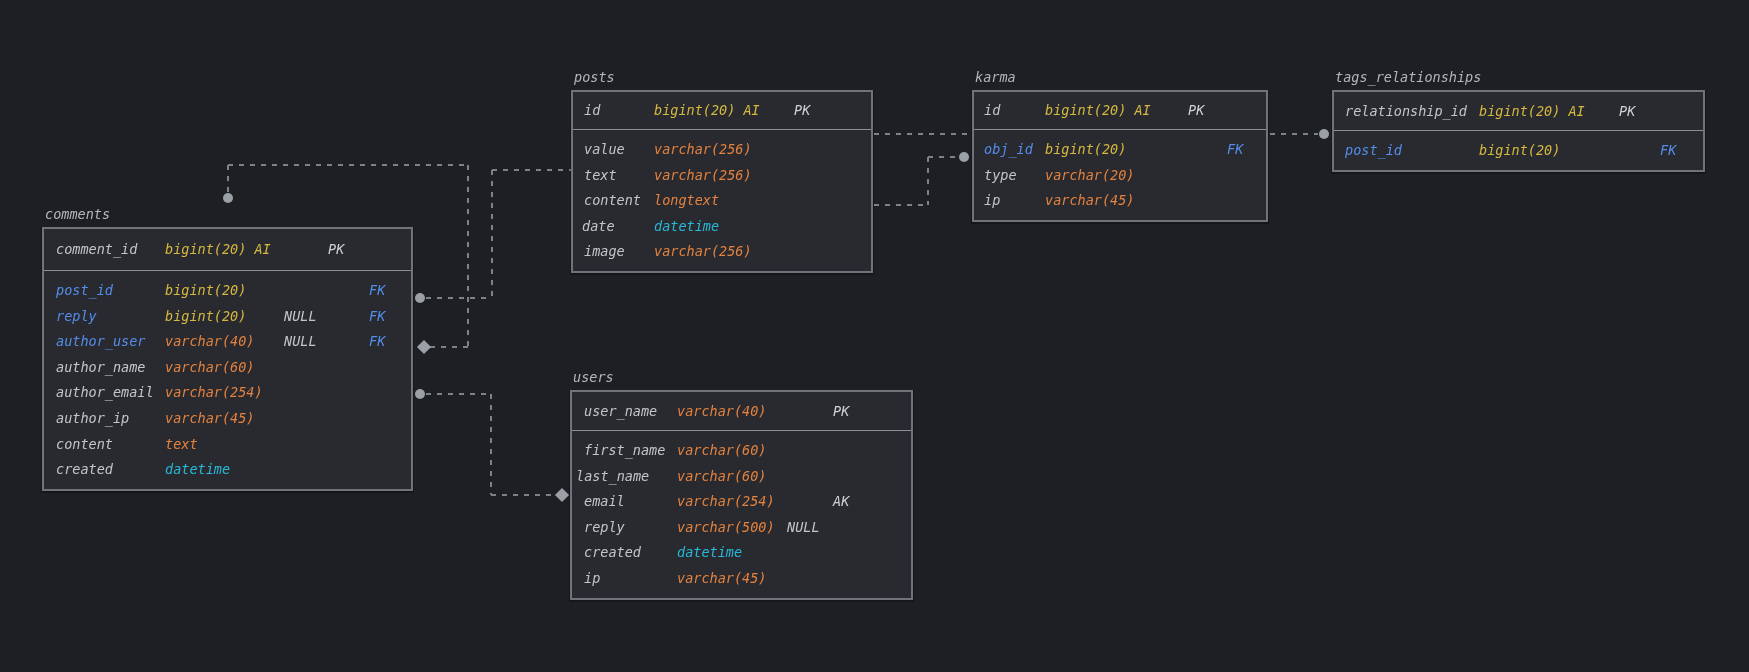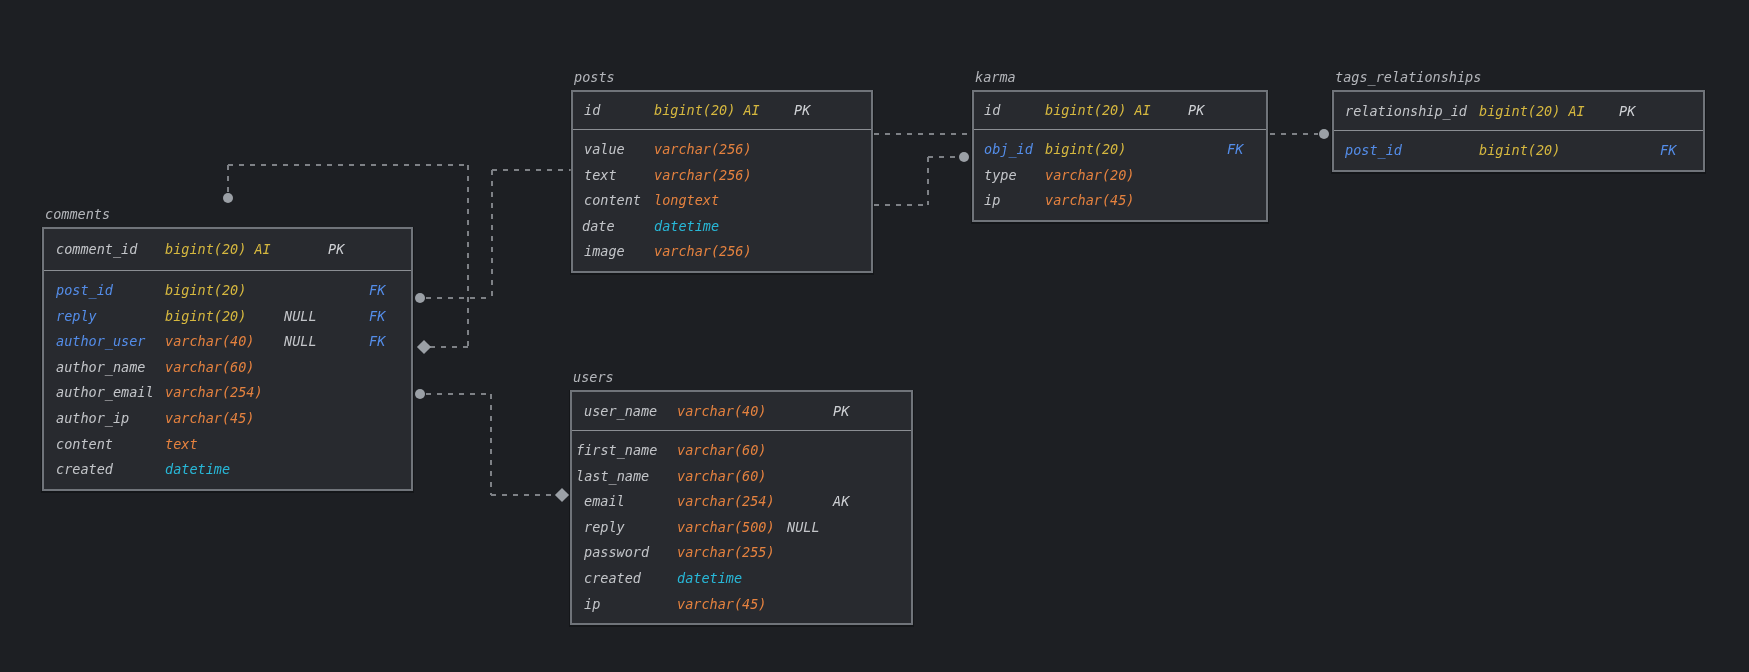--- a/index.html
+++ b/index.html
@@ -111,24 +111,23 @@
           <div class="tbody">
             <div class="trow"><span class="cell cn fk" style="left: 11px;">post_id</span><span class="cell t-num" style="left: 145px;">bigint(20)</span><span class="cell fkm" style="left: 326px;">FK</span></div>
           </div>
         </div>
       </div>
       <div class="tbl" style="left: 570px; top: 390px; width: 343px;">
         <div class="tlabel">users</div>
         <div class="tbox">
           <div class="trow thead" style="height: 38px; line-height: 38px;"><span class="cell cn" style="left: 12px;">user_name</span><span class="cell t-str" style="left: 105px;">varchar(40)</span><span class="cell key" style="left: 261px;">PK</span></div>
           <div class="tbody">
-            <div class="trow"><span class="cell cn" style="left: 4px;">first_name</span><span class="cell t-str" style="left: 105px;">varchar(60)</span></div>
+            <div class="trow"><span class="cell cn" style="left: 12px;">first_name</span><span class="cell t-str" style="left: 105px;">varchar(60)</span></div>
             <div class="trow"><span class="cell cn" style="left: 4px;">last_name</span><span class="cell t-str" style="left: 105px;">varchar(60)</span></div>
             <div class="trow"><span class="cell cn" style="left: 12px;">email</span><span class="cell t-str" style="left: 105px;">varchar(254)</span><span class="cell key" style="left: 261px;">AK</span></div>
             <div class="trow"><span class="cell cn" style="left: 12px;">reply</span><span class="cell t-str" style="left: 105px;">varchar(500)</span><span class="cell nul" style="left: 215px;">NULL</span></div>
-            <div class="trow"><span class="cell cn" style="left: 12px;">password</span><span class="cell t-str" style="left: 105px;">varchar(255)</span></div>
             <div class="trow"><span class="cell cn" style="left: 12px;">created</span><span class="cell t-date" style="left: 105px;">datetime</span></div>
             <div class="trow"><span class="cell cn" style="left: 12px;">ip</span><span class="cell t-str" style="left: 105px;">varchar(45)</span></div>
           </div>
         </div>
       </div>
     </div>
 </div>
 
 </body></html>

